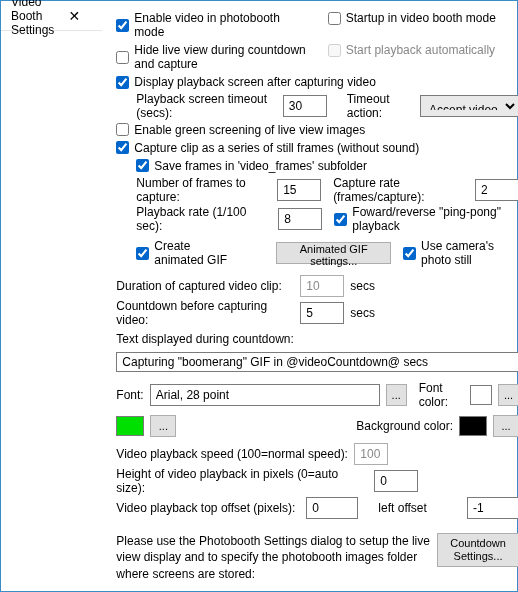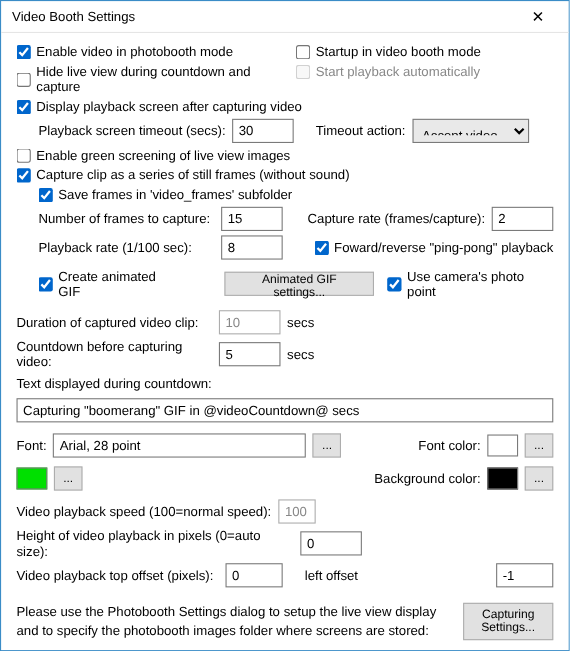--- a/index.html
+++ b/index.html
@@ -11,21 +11,21 @@
     color: #000;
     width: 518px;
     height: 592px;
     overflow: hidden;
   }
   .window {
     border: 1px solid #3a8cc7;
     width: 518px;
     height: 592px;
     display: flex;
-    flex-direction: column;
+    flex-direction: row;
     background: #fff;
   }
   .titlebar {
     height: 30px;
     display: flex;
     align-items: center;
     padding: 0 8px 0 10px;
     border-bottom: 1px solid #e5e5e5;
   }
   .titlebar .title { flex: 1; font-size: 12px; }
@@ -51,21 +51,21 @@
   .disabled { color: #888; }
   input[type=text], input.num {
     height: 22px;
     border: 1px solid #7a7a7a;
     padding: 0 5px;
     font-family: inherit;
     font-size: 12px;
     background: #fff;
   }
   input[disabled] { background: #fff; color: #888; border-color:#adadad; }
-  .num { width: 56px; }
+  .num { width: 44px; }
   select {
     height: 22px;
     border: 1px solid #7a7a7a;
     background: #e9e9e9;
     font-family: inherit;
     font-size: 12px;
     padding: 6px 4px;
   }
   button {
     height: 22px;
@@ -181,21 +181,21 @@
 
     <div class="row indent1" style="margin-top:4px">
       <label class="cb">
         <input type="checkbox" checked="" style="">
         <span>Create animated GIF</span>
       </label>
       <div style="width:30px"></div>
       <button style="width:138px">Animated GIF settings...</button>
       <label class="cb" style="margin-left:6px">
         <input type="checkbox" checked="" style="">
-        <span>Use camera's photo point</span>
+        <span>Use camera's photo still</span>
       </label>
     </div>
 
     <div class="row" style="margin-top:6px">
       <span style="width:178px">Duration of captured video clip:</span>
       <input class="num" type="text" disabled="" value="10" style="">
       <span>secs</span>
     </div>
 
     <div class="row">
@@ -242,20 +242,20 @@
       <span style="width:184px">Video playback top offset (pixels):</span>
       <input class="num" style="width: 52px;" type="text" value="0">
       <span style="margin-left:14px">left offset</span>
       <div class="spacer"></div>
       <input class="num" style="width: 52px;" type="text" value="-1">
     </div>
 
     <div class="row" style="margin-top:10px; align-items:flex-start;">
       <div class="note" style="flex:1">Please use the Photobooth Settings dialog to setup the live view display and to specify the photobooth images folder where screens are stored:</div>
       <button style="width:82px;height:34px;line-height:1.1;padding:0">
-        <span>Capturing</span><br>
+        <span>Countdown</span><br>
         <span>Settings...</span>
       </button>
     </div>
 
   </div>
 
 </div>
 
 </body></html>

